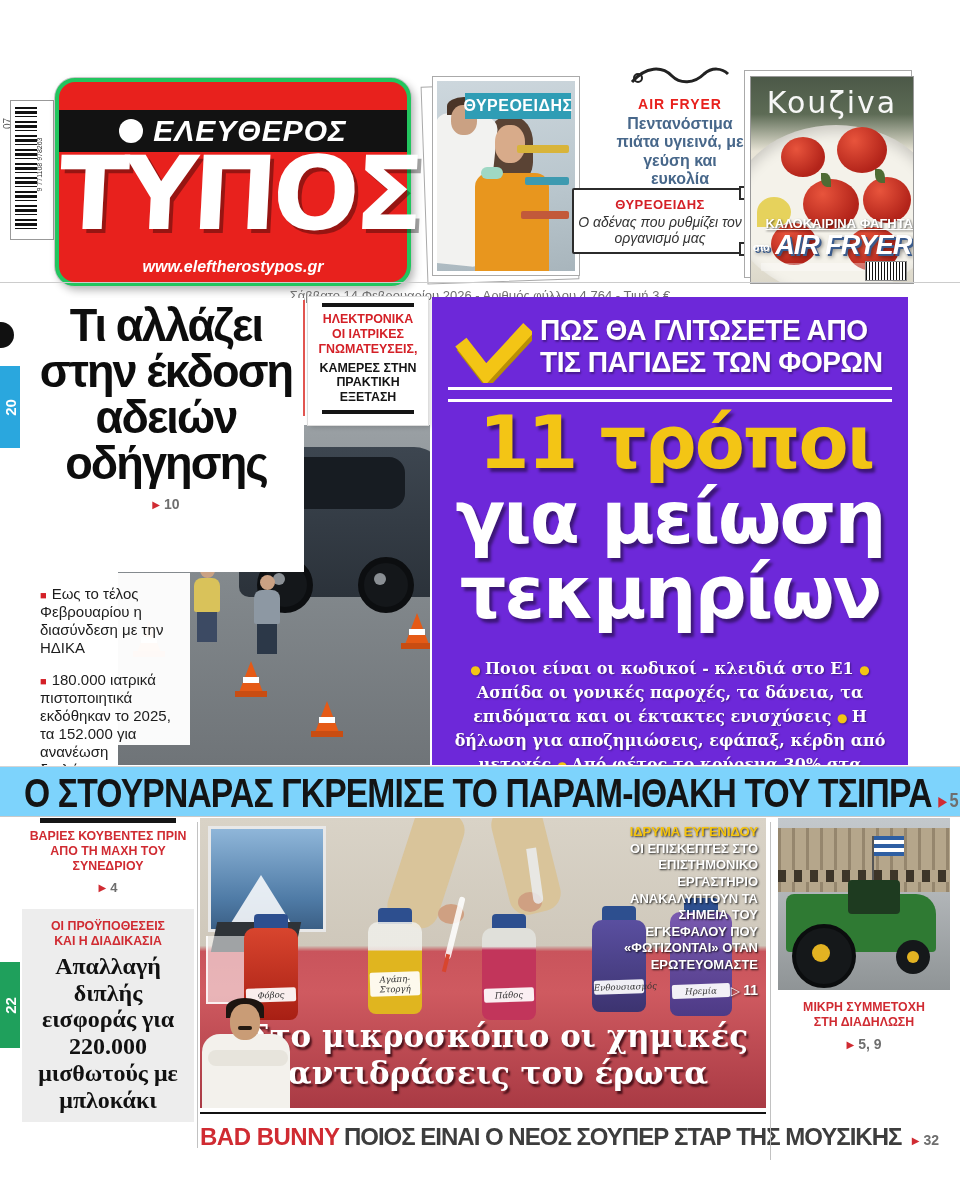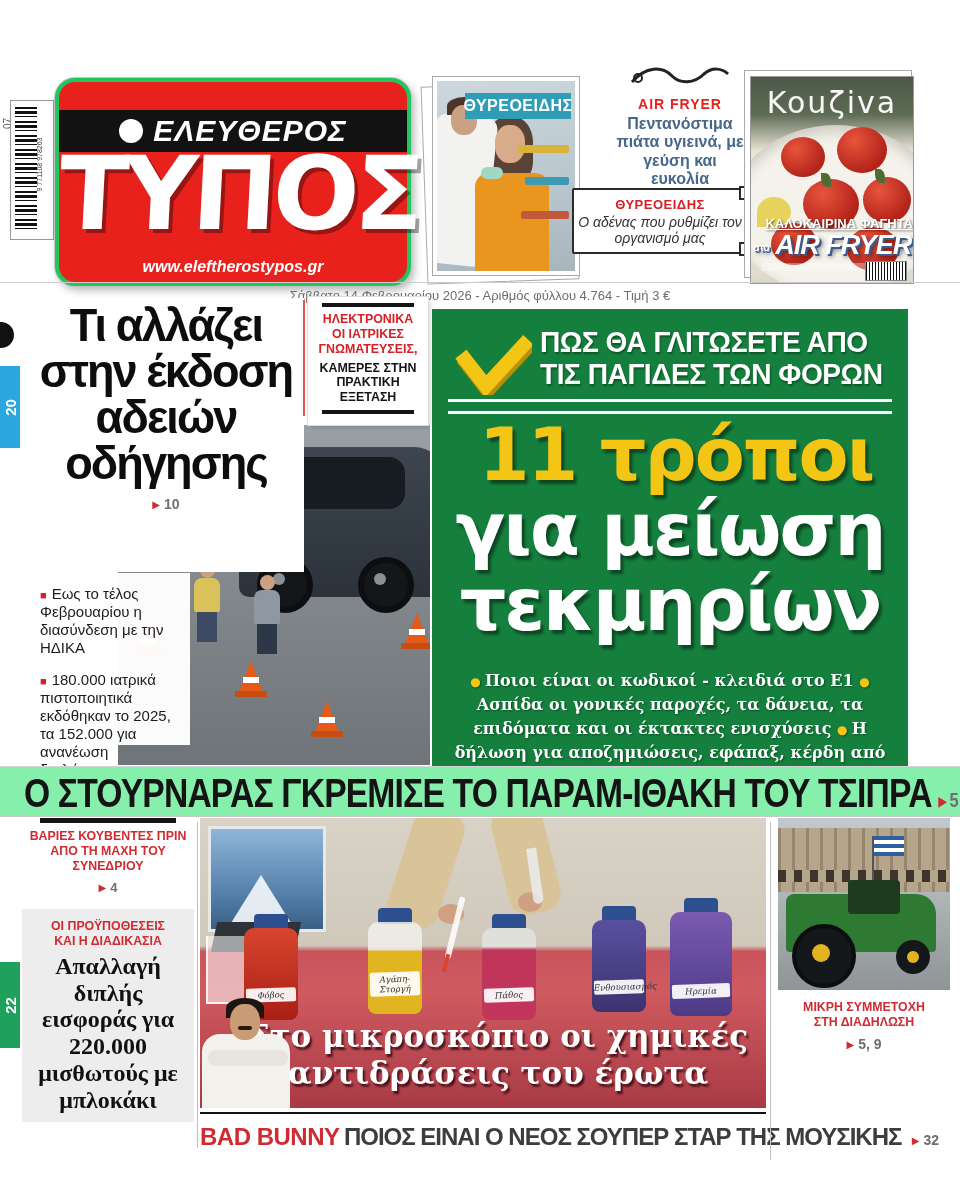--- a/index.html
+++ b/index.html
@@ -100,35 +100,35 @@
   .red-divider{left:303px;top:300px;width:2px;height:116px;background:#e25550;}
   .badge{left:308px;top:297px;width:120px;height:128px;background:#fff;box-shadow:0 0 0 1px #ddd,2px 2px 5px rgba(0,0,0,.18);
       text-align:center;padding:6px 4px;box-sizing:border-box;}
   .badge .bar{height:4px;background:#151515;margin:0 10px;}
   .badge .r{color:#d42027;font-weight:bold;font-size:13.5px;line-height:1.1;margin-top:5px;transform:scaleX(.92);}
   .badge .k{color:#151515;font-weight:bold;font-size:13.5px;line-height:1.1;margin:4px 0 5px;transform:scaleX(.92);}
   .bullets-box{left:28px;top:573px;width:162px;height:172px;background:rgba(255,255,255,.97);padding:12px 8px 0 12px;box-sizing:border-box;}
   .bullets-box .bi{font-size:15px;color:#1c1c1c;line-height:1.2;margin-bottom:14px;font-weight:500;}
   .bullets-box .bi:before{content:"■";color:#d42027;font-size:11px;margin-right:5px;}
   
-  .bluebox{left:432px;top:309px;width:476px;height:468px;background:#15803d;overflow:hidden;}
+  .bluebox{left:432px;top:297px;width:476px;height:468px;background:#6d28d9;overflow:hidden;}
   .check{position:absolute;left:20px;top:22px;}
   .bb-kicker{position:absolute;left:108px;top:18px;color:#fff;font-weight:bold;font-size:29px;line-height:1.1;
       letter-spacing:-.5px;transform:scaleX(.97);transform-origin:left;text-shadow:1px 2px 2px rgba(0,0,0,.35);}
   .bb-rules{position:absolute;left:16px;right:16px;top:90px;height:9px;border-top:3px solid #fff;border-bottom:3px solid #fff;}
   .bb-headline{position:absolute;left:0;right:0;top:108px;text-align:center;
       font-family:"DejaVu Sans",sans-serif;font-weight:bold;font-size:73px;line-height:1.03;letter-spacing:-2px;
       text-shadow:3px 4px 3px rgba(0,0,0,.45);}
   .bb-headline .y{color:#f3c515;margin-left:12px;} .bb-headline .w{color:#fff;}
   .bb-summary{position:absolute;left:16px;right:16px;top:360px;text-align:center;color:#fff;
       font-family:"DejaVu Serif","Liberation Serif",serif;font-weight:bold;font-size:16px;line-height:1.5;
       text-shadow:1px 1px 2px rgba(0,0,0,.4);}
   .sum-seg:before{content:"● ";color:#f3c515;font-size:12px;}
   
-  .band{left:0;top:766px;width:960px;height:49px;background:#86efac;border-top:1px solid #d5d5d5;border-bottom:1px solid #c9c9c9;}
+  .band{left:0;top:766px;width:960px;height:49px;background:#7dd3fc;border-top:1px solid #d5d5d5;border-bottom:1px solid #c9c9c9;}
   .band .bh{position:absolute;left:24px;top:3px;white-space:nowrap;color:#141414;font-weight:bold;font-size:41px;
       letter-spacing:-1px;transform:scaleX(.82);transform-origin:left;}
   .band .pref{font-size:20px;margin-left:8px;}
   .band .pref:before{font-size:14px;}
   
   .vline{width:1px;background:#c2c2c2;}
   .col-l{left:22px;top:818px;width:172px;text-align:center;}
   .col-l .topbar{height:5px;background:#151515;margin:0 18px 6px;}
   .kick{color:#d02b32;font-weight:bold;font-size:13px;line-height:1.15;transform:scaleX(.95);}
   .serif-hl{font-family:"Liberation Serif","DejaVu Serif",serif;font-weight:bold;color:#111;}
@@ -400,20 +400,25 @@
     <div class="bottle b4">
         <div class="cap"></div>
         <div class="bod"></div>
         <div class="blabel"><span>Ενθουσιασμός</span></div>
       </div>
     <div class="bottle b5">
         <div class="cap"></div>
         <div class="bod"></div>
         <div class="blabel"><span>Ηρεμία</span></div>
       </div>
+    <div class="ov-kicker">
+      <div class="t">ΙΔΡΥΜΑ ΕΥΓΕΝΙΔΟΥ</div>
+      <div class="b">ΟΙ ΕΠΙΣΚΕΠΤΕΣ ΣΤΟ ΕΠΙΣΤΗΜΟΝΙΚΟ ΕΡΓΑΣΤΗΡΙΟ ΑΝΑΚΑΛΥΠΤΟΥΝ ΤΑ ΣΗΜΕΙΑ ΤΟΥ ΕΓΚΕΦΑΛΟΥ ΠΟΥ «ΦΩΤΙΖΟΝΤΑΙ» ΟΤΑΝ ΕΡΩΤΕΥΟΜΑΣΤΕ</div>
+      <div class="pr">11</div>
+    </div>
     <div class="caption">
       <div>Στο μικροσκόπιο οι χημικές</div>
       <div>αντιδράσεις του έρωτα</div>
     </div>
     <div class="man">
       <div class="mbody"></div>
         <div class="marm"></div>
         <div class="mhair"></div>
         <div class="mh"></div>
         <div class="mus"></div>

